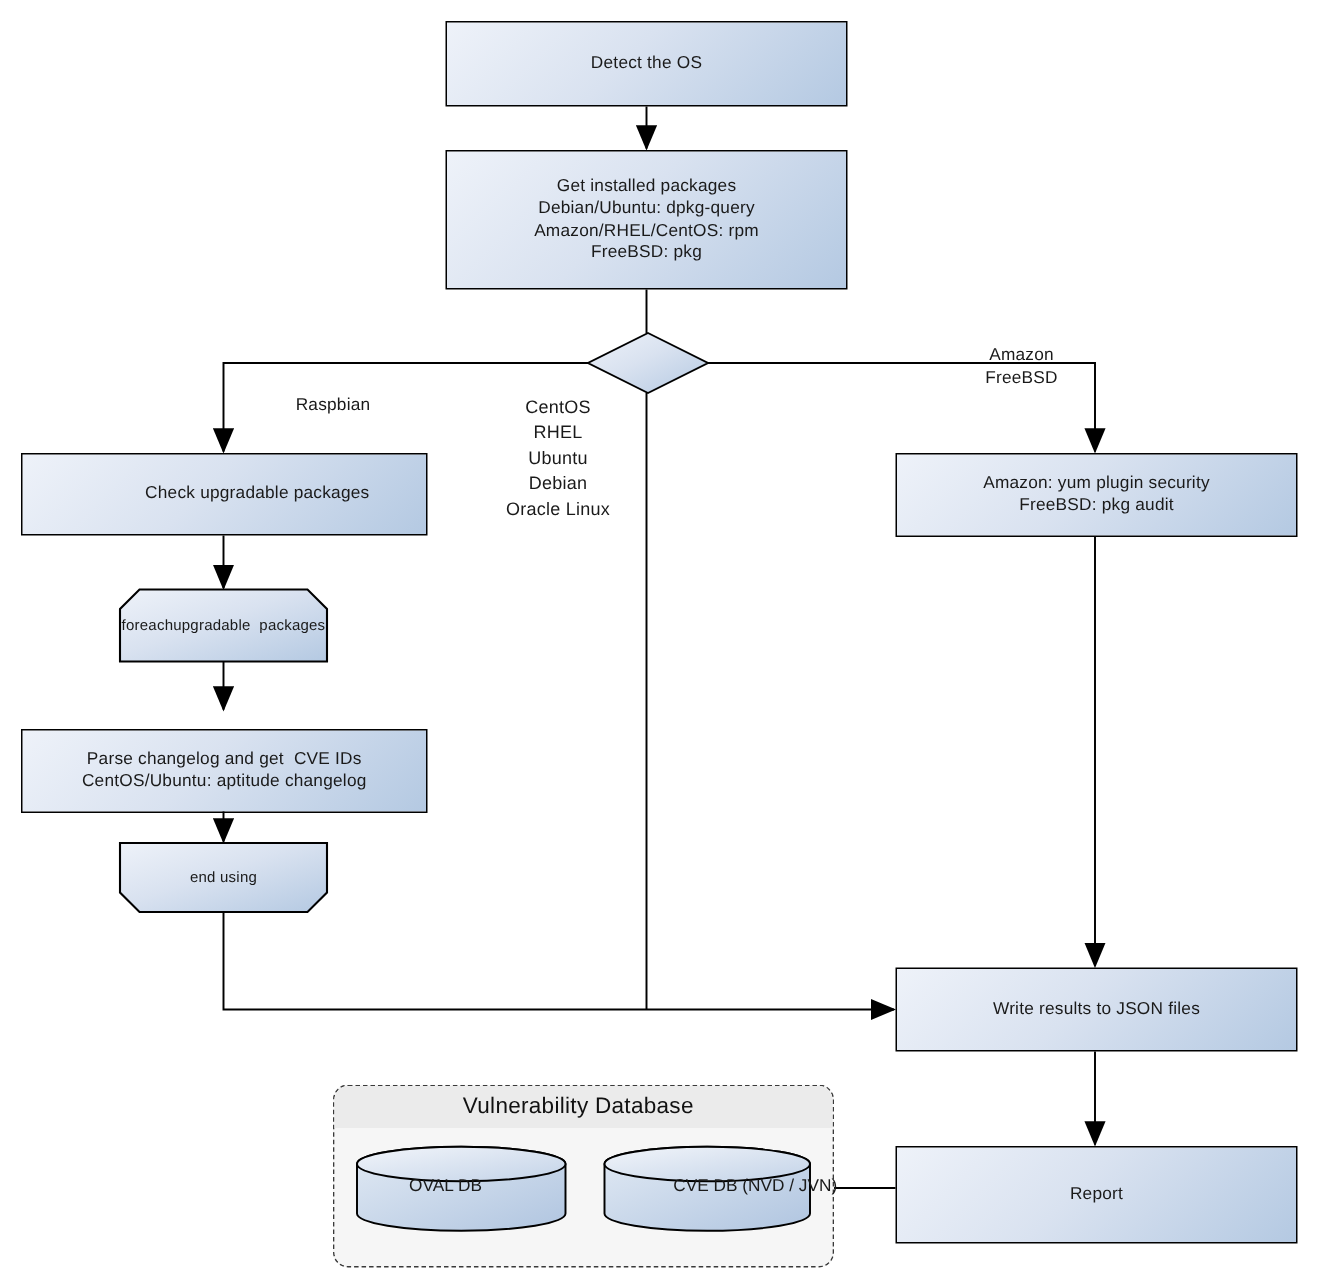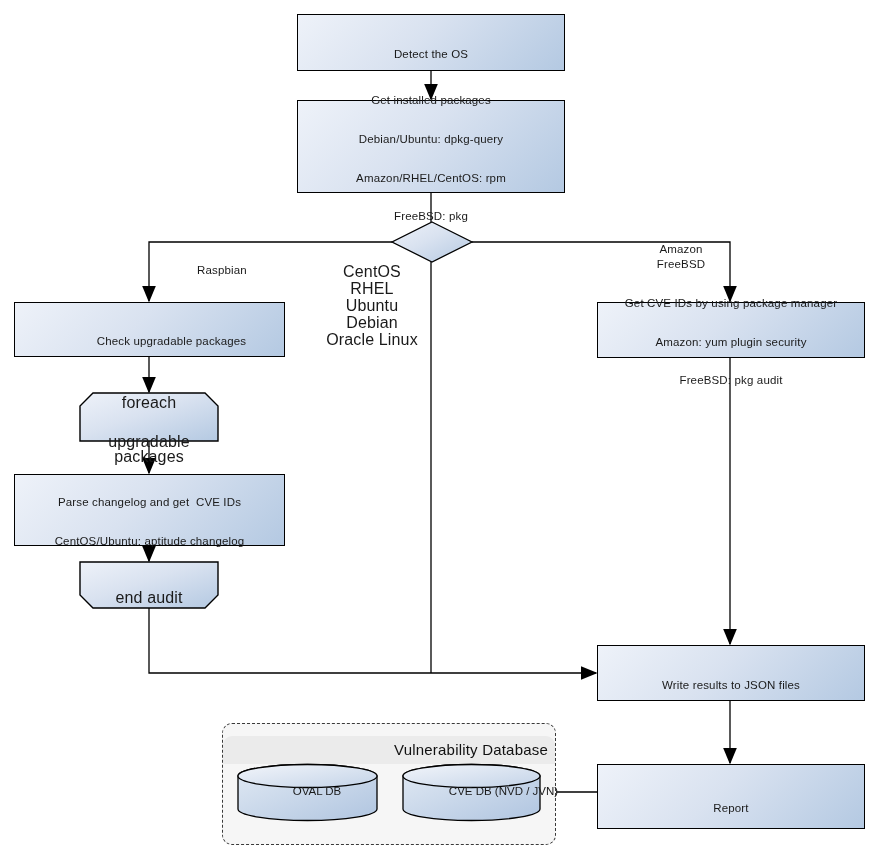--- a/index.html
+++ b/index.html
@@ -15,71 +15,70 @@
     border: 1.4px solid #000;
     background: linear-gradient(135deg, #eef2f9 0%, #d9e2f0 45%, #b4c9e2 100%);
     display: flex; flex-direction: column;
     align-items: center; justify-content: center;
     text-align: center;
     font-size: 11.5px; line-height: 14.8px;
     letter-spacing: 0.15px;
     box-sizing: border-box;
     z-index: 3;
   }
-  .pre { white-space: pre-wrap; margin-top: 24px; }
+  .pre { white-space: pre-wrap; }
   .shape-label {
     position: absolute;
-    display: flex; flex-direction: column;
+    display: flex; flex-direction: row;
     align-items: center; justify-content: center;
     text-align: center;
-    font-size: 16px; line-height: 15px;
+    font-size: 10px; line-height: 15px;
     letter-spacing: 0.15px;
     z-index: 3;
   }
   .branch-label {
     position: absolute;
     text-align: center;
     font-size: 11.5px; line-height: 15px;
     letter-spacing: 0.15px;
     z-index: 3;
   }
-  .branch-label.mid { font-size: 16px; line-height: 17px; }
+  .branch-label.mid { font-size: 12px; line-height: 17px; }
   #detect-os        { left: 297px; top: 14px;  width: 268px; height: 57px; }
   #get-installed    { left: 297px; top: 100px; width: 268px; height: 93px; justify-content: center; }
   #check-upgradable { left: 14px;  top: 302px; width: 271px; height: 55px; padding-left: 44px; }
-  #parse-changelog  { left: 14px;  top: 474px; width: 271px; height: 72px; }
+  #parse-changelog  { left: 14px;  top: 486px; width: 271px; height: 56px; }
   #get-cve          { left: 597px; top: 302px; width: 268px; height: 56px; }
   #write-results    { left: 597px; top: 645px; width: 268px; height: 56px; }
   #report           { left: 597px; top: 764px; width: 268px; height: 65px; }
   #foreach-label    { left: 80px;  top: 394px; width: 138px; height: 47px; }
   #endloop-label    { left: 80px;  top: 562px; width: 138px; height: 46px; }
   #label-raspbian   { left: 162px; top: 263px; width: 120px; }
   #label-mid        { left: 312px; top: 263px; width: 120px; }
-  #label-right      { left: 621px; top: 242px; width: 120px; }
+  #label-right      { left: 621px; top: 230px; width: 120px; }
   #db-container {
     position: absolute;
     left: 222px; top: 723px; width: 334px; height: 122px;
     box-sizing: border-box;
     border: 1.5px dashed #3a3a3a;
     border-radius: 10px;
     background: #f6f6f6;
     z-index: 1;
   }
   #db-header {
     height: 28px;
     background: #ebebeb;
     border-radius: 9px 9px 0 0;
-    text-align: right;
+    text-align: center;
     font-size: 15px; line-height: 28px;
     padding-right: 7px;
     letter-spacing: 0.2px;
     color: #111;
-    margin-top: 12px;
   }
-  #cyl-label-1 { left: 238px; top: 785px; width: 118px; padding-left: 20px; }
+  #cyl-label-1 { left: 238px; top: 785px; width: 118px; }
   #cyl-label-2 { left: 403px; top: 785px; width: 137px; margin-left: 32px; }
   .cyl-label { position: absolute; text-align: center; font-size: 11.5px; z-index: 3; }
   svg.overlay { position: absolute; left: 0; top: 0; z-index: 2; }
 </style>
 </head>
 <body>
 
 <div id="db-container">
   <div id="db-header">Vulnerability Database</div>
 </div>
@@ -153,25 +152,24 @@
   <div class="pre">foreach</div>
   <div class="pre">upgradable  packages</div>
 </div>
 
 <div class="node" id="parse-changelog">
   <div class="pre">Parse changelog and get  CVE IDs</div>
   <div class="pre">CentOS/Ubuntu: aptitude changelog</div>
 </div>
 
 <div class="shape-label" id="endloop-label">
-  <div class="pre">end audit</div>
+  <div class="pre">end using</div>
 </div>
 
 <div class="node" id="get-cve">
-  <div class="pre">Get CVE IDs by using package manager</div>
   <div class="pre">Amazon: yum plugin security</div>
   <div class="pre">FreeBSD: pkg audit</div>
 </div>
 
 <div class="node" id="write-results">
   <div class="pre">Write results to JSON files</div>
 </div>
 
 <div class="node" id="report">
   <div class="pre">Report</div>

